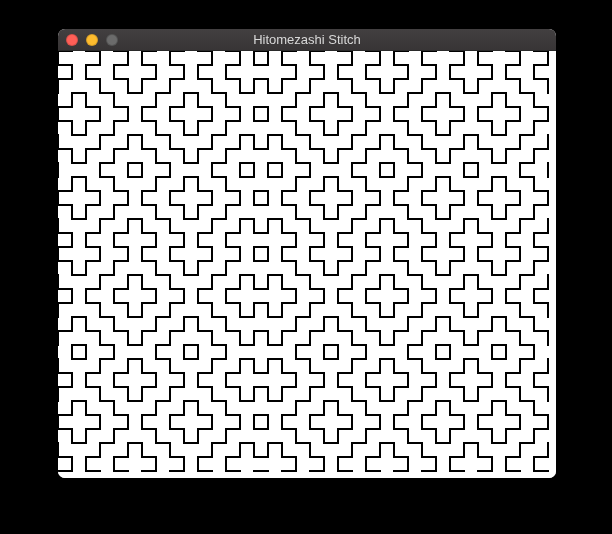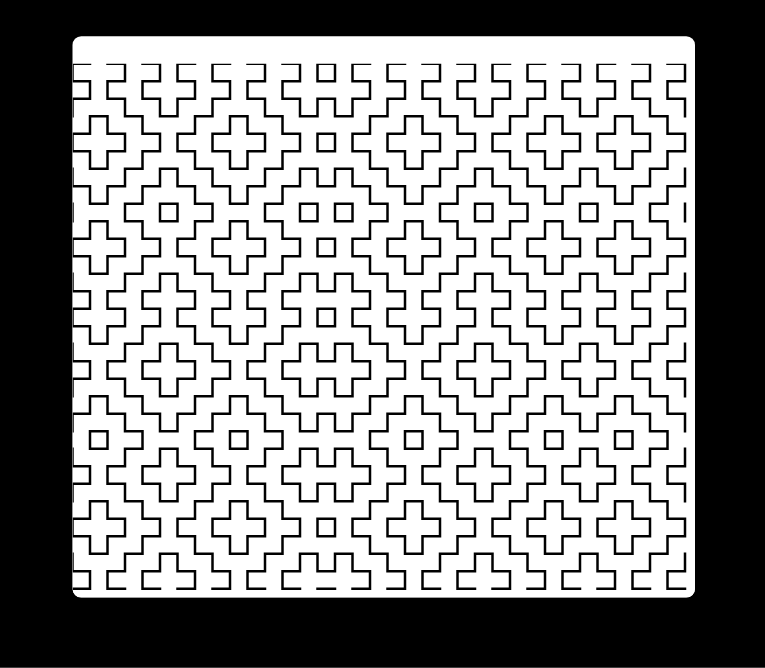--- a/index.html
+++ b/index.html
@@ -60,18 +60,26 @@
       right: 0;
       bottom: 0;
       background: #ffffff;
     }
     svg.stitch { display:block; }
   </style>
 </head>
 <body>
 
 <div class="window">
+  <div class="titlebar">
+    <div class="traffic-lights">
+      <div class="light close"></div>
+      <div class="light minimize"></div>
+      <div class="light zoom"></div>
+    </div>
+    <div class="title">Hitomezashi Stitch</div>
+  </div>
   <div class="canvas-wrap">
     <svg class="stitch" width="498" height="427" viewBox="0 0 498 427">
         <path d="M0 0 L14 0 M28 0 L42 0 M56 0 L70 0 M84 0 L98 0 M112 0 L126 0 M140 0 L154 0 M168 0 L182 0 M196 0 L210 0 M224 0 L238 0 M252 0 L266 0 M280 0 L294 0 M308 0 L322 0 M336 0 L350 0 M364 0 L378 0 M392 0 L406 0 M420 0 L434 0 M448 0 L462 0 M476 0 L490 0 M0 14 L14 14 M28 14 L42 14 M56 14 L70 14 M84 14 L98 14 M112 14 L126 14 M140 14 L154 14 M168 14 L182 14 M196 14 L210 14 M224 14 L238 14 M252 14 L266 14 M280 14 L294 14 M308 14 L322 14 M336 14 L350 14 M364 14 L378 14 M392 14 L406 14 M420 14 L434 14 M448 14 L462 14 M476 14 L490 14 M0 28 L14 28 M28 28 L42 28 M56 28 L70 28 M84 28 L98 28 M112 28 L126 28 M140 28 L154 28 M168 28 L182 28 M196 28 L210 28 M224 28 L238 28 M252 28 L266 28 M280 28 L294 28 M308 28 L322 28 M336 28 L350 28 M364 28 L378 28 M392 28 L406 28 M420 28 L434 28 M448 28 L462 28 M476 28 L490 28 M14 42 L28 42 M42 42 L56 42 M70 42 L84 42 M98 42 L112 42 M126 42 L140 42 M154 42 L168 42 M182 42 L196 42 M210 42 L224 42 M238 42 L252 42 M266 42 L280 42 M294 42 L308 42 M322 42 L336 42 M350 42 L364 42 M378 42 L392 42 M406 42 L420 42 M434 42 L448 42 M462 42 L476 42 M0 56 L14 56 M28 56 L42 56 M56 56 L70 56 M84 56 L98 56 M112 56 L126 56 M140 56 L154 56 M168 56 L182 56 M196 56 L210 56 M224 56 L238 56 M252 56 L266 56 M280 56 L294 56 M308 56 L322 56 M336 56 L350 56 M364 56 L378 56 M392 56 L406 56 M420 56 L434 56 M448 56 L462 56 M476 56 L490 56 M0 70 L14 70 M28 70 L42 70 M56 70 L70 70 M84 70 L98 70 M112 70 L126 70 M140 70 L154 70 M168 70 L182 70 M196 70 L210 70 M224 70 L238 70 M252 70 L266 70 M280 70 L294 70 M308 70 L322 70 M336 70 L350 70 M364 70 L378 70 M392 70 L406 70 M420 70 L434 70 M448 70 L462 70 M476 70 L490 70 M14 84 L28 84 M42 84 L56 84 M70 84 L84 84 M98 84 L112 84 M126 84 L140 84 M154 84 L168 84 M182 84 L196 84 M210 84 L224 84 M238 84 L252 84 M266 84 L280 84 M294 84 L308 84 M322 84 L336 84 M350 84 L364 84 M378 84 L392 84 M406 84 L420 84 M434 84 L448 84 M462 84 L476 84 M0 98 L14 98 M28 98 L42 98 M56 98 L70 98 M84 98 L98 98 M112 98 L126 98 M140 98 L154 98 M168 98 L182 98 M196 98 L210 98 M224 98 L238 98 M252 98 L266 98 M280 98 L294 98 M308 98 L322 98 M336 98 L350 98 M364 98 L378 98 M392 98 L406 98 M420 98 L434 98 M448 98 L462 98 M476 98 L490 98 M14 112 L28 112 M42 112 L56 112 M70 112 L84 112 M98 112 L112 112 M126 112 L140 112 M154 112 L168 112 M182 112 L196 112 M210 112 L224 112 M238 112 L252 112 M266 112 L280 112 M294 112 L308 112 M322 112 L336 112 M350 112 L364 112 M378 112 L392 112 M406 112 L420 112 M434 112 L448 112 M462 112 L476 112 M14 126 L28 126 M42 126 L56 126 M70 126 L84 126 M98 126 L112 126 M126 126 L140 126 M154 126 L168 126 M182 126 L196 126 M210 126 L224 126 M238 126 L252 126 M266 126 L280 126 M294 126 L308 126 M322 126 L336 126 M350 126 L364 126 M378 126 L392 126 M406 126 L420 126 M434 126 L448 126 M462 126 L476 126 M0 140 L14 140 M28 140 L42 140 M56 140 L70 140 M84 140 L98 140 M112 140 L126 140 M140 140 L154 140 M168 140 L182 140 M196 140 L210 140 M224 140 L238 140 M252 140 L266 140 M280 140 L294 140 M308 140 L322 140 M336 140 L350 140 M364 140 L378 140 M392 140 L406 140 M420 140 L434 140 M448 140 L462 140 M476 140 L490 140 M0 154 L14 154 M28 154 L42 154 M56 154 L70 154 M84 154 L98 154 M112 154 L126 154 M140 154 L154 154 M168 154 L182 154 M196 154 L210 154 M224 154 L238 154 M252 154 L266 154 M280 154 L294 154 M308 154 L322 154 M336 154 L350 154 M364 154 L378 154 M392 154 L406 154 M420 154 L434 154 M448 154 L462 154 M476 154 L490 154 M14 168 L28 168 M42 168 L56 168 M70 168 L84 168 M98 168 L112 168 M126 168 L140 168 M154 168 L168 168 M182 168 L196 168 M210 168 L224 168 M238 168 L252 168 M266 168 L280 168 M294 168 L308 168 M322 168 L336 168 M350 168 L364 168 M378 168 L392 168 M406 168 L420 168 M434 168 L448 168 M462 168 L476 168 M0 182 L14 182 M28 182 L42 182 M56 182 L70 182 M84 182 L98 182 M112 182 L126 182 M140 182 L154 182 M168 182 L182 182 M196 182 L210 182 M224 182 L238 182 M252 182 L266 182 M280 182 L294 182 M308 182 L322 182 M336 182 L350 182 M364 182 L378 182 M392 182 L406 182 M420 182 L434 182 M448 182 L462 182 M476 182 L490 182 M0 196 L14 196 M28 196 L42 196 M56 196 L70 196 M84 196 L98 196 M112 196 L126 196 M140 196 L154 196 M168 196 L182 196 M196 196 L210 196 M224 196 L238 196 M252 196 L266 196 M280 196 L294 196 M308 196 L322 196 M336 196 L350 196 M364 196 L378 196 M392 196 L406 196 M420 196 L434 196 M448 196 L462 196 M476 196 L490 196 M0 210 L14 210 M28 210 L42 210 M56 210 L70 210 M84 210 L98 210 M112 210 L126 210 M140 210 L154 210 M168 210 L182 210 M196 210 L210 210 M224 210 L238 210 M252 210 L266 210 M280 210 L294 210 M308 210 L322 210 M336 210 L350 210 M364 210 L378 210 M392 210 L406 210 M420 210 L434 210 M448 210 L462 210 M476 210 L490 210 M14 224 L28 224 M42 224 L56 224 M70 224 L84 224 M98 224 L112 224 M126 224 L140 224 M154 224 L168 224 M182 224 L196 224 M210 224 L224 224 M238 224 L252 224 M266 224 L280 224 M294 224 L308 224 M322 224 L336 224 M350 224 L364 224 M378 224 L392 224 M406 224 L420 224 M434 224 L448 224 M462 224 L476 224 M0 238 L14 238 M28 238 L42 238 M56 238 L70 238 M84 238 L98 238 M112 238 L126 238 M140 238 L154 238 M168 238 L182 238 M196 238 L210 238 M224 238 L238 238 M252 238 L266 238 M280 238 L294 238 M308 238 L322 238 M336 238 L350 238 M364 238 L378 238 M392 238 L406 238 M420 238 L434 238 M448 238 L462 238 M476 238 L490 238 M0 252 L14 252 M28 252 L42 252 M56 252 L70 252 M84 252 L98 252 M112 252 L126 252 M140 252 L154 252 M168 252 L182 252 M196 252 L210 252 M224 252 L238 252 M252 252 L266 252 M280 252 L294 252 M308 252 L322 252 M336 252 L350 252 M364 252 L378 252 M392 252 L406 252 M420 252 L434 252 M448 252 L462 252 M476 252 L490 252 M14 266 L28 266 M42 266 L56 266 M70 266 L84 266 M98 266 L112 266 M126 266 L140 266 M154 266 L168 266 M182 266 L196 266 M210 266 L224 266 M238 266 L252 266 M266 266 L280 266 M294 266 L308 266 M322 266 L336 266 M350 266 L364 266 M378 266 L392 266 M406 266 L420 266 M434 266 L448 266 M462 266 L476 266 M0 280 L14 280 M28 280 L42 280 M56 280 L70 280 M84 280 L98 280 M112 280 L126 280 M140 280 L154 280 M168 280 L182 280 M196 280 L210 280 M224 280 L238 280 M252 280 L266 280 M280 280 L294 280 M308 280 L322 280 M336 280 L350 280 M364 280 L378 280 M392 280 L406 280 M420 280 L434 280 M448 280 L462 280 M476 280 L490 280 M14 294 L28 294 M42 294 L56 294 M70 294 L84 294 M98 294 L112 294 M126 294 L140 294 M154 294 L168 294 M182 294 L196 294 M210 294 L224 294 M238 294 L252 294 M266 294 L280 294 M294 294 L308 294 M322 294 L336 294 M350 294 L364 294 M378 294 L392 294 M406 294 L420 294 M434 294 L448 294 M462 294 L476 294 M14 308 L28 308 M42 308 L56 308 M70 308 L84 308 M98 308 L112 308 M126 308 L140 308 M154 308 L168 308 M182 308 L196 308 M210 308 L224 308 M238 308 L252 308 M266 308 L280 308 M294 308 L308 308 M322 308 L336 308 M350 308 L364 308 M378 308 L392 308 M406 308 L420 308 M434 308 L448 308 M462 308 L476 308 M0 322 L14 322 M28 322 L42 322 M56 322 L70 322 M84 322 L98 322 M112 322 L126 322 M140 322 L154 322 M168 322 L182 322 M196 322 L210 322 M224 322 L238 322 M252 322 L266 322 M280 322 L294 322 M308 322 L322 322 M336 322 L350 322 M364 322 L378 322 M392 322 L406 322 M420 322 L434 322 M448 322 L462 322 M476 322 L490 322 M0 336 L14 336 M28 336 L42 336 M56 336 L70 336 M84 336 L98 336 M112 336 L126 336 M140 336 L154 336 M168 336 L182 336 M196 336 L210 336 M224 336 L238 336 M252 336 L266 336 M280 336 L294 336 M308 336 L322 336 M336 336 L350 336 M364 336 L378 336 M392 336 L406 336 M420 336 L434 336 M448 336 L462 336 M476 336 L490 336 M14 350 L28 350 M42 350 L56 350 M70 350 L84 350 M98 350 L112 350 M126 350 L140 350 M154 350 L168 350 M182 350 L196 350 M210 350 L224 350 M238 350 L252 350 M266 350 L280 350 M294 350 L308 350 M322 350 L336 350 M350 350 L364 350 M378 350 L392 350 M406 350 L420 350 M434 350 L448 350 M462 350 L476 350 M0 364 L14 364 M28 364 L42 364 M56 364 L70 364 M84 364 L98 364 M112 364 L126 364 M140 364 L154 364 M168 364 L182 364 M196 364 L210 364 M224 364 L238 364 M252 364 L266 364 M280 364 L294 364 M308 364 L322 364 M336 364 L350 364 M364 364 L378 364 M392 364 L406 364 M420 364 L434 364 M448 364 L462 364 M476 364 L490 364 M0 378 L14 378 M28 378 L42 378 M56 378 L70 378 M84 378 L98 378 M112 378 L126 378 M140 378 L154 378 M168 378 L182 378 M196 378 L210 378 M224 378 L238 378 M252 378 L266 378 M280 378 L294 378 M308 378 L322 378 M336 378 L350 378 M364 378 L378 378 M392 378 L406 378 M420 378 L434 378 M448 378 L462 378 M476 378 L490 378 M14 392 L28 392 M42 392 L56 392 M70 392 L84 392 M98 392 L112 392 M126 392 L140 392 M154 392 L168 392 M182 392 L196 392 M210 392 L224 392 M238 392 L252 392 M266 392 L280 392 M294 392 L308 392 M322 392 L336 392 M350 392 L364 392 M378 392 L392 392 M406 392 L420 392 M434 392 L448 392 M462 392 L476 392 M0 406 L14 406 M28 406 L42 406 M56 406 L70 406 M84 406 L98 406 M112 406 L126 406 M140 406 L154 406 M168 406 L182 406 M196 406 L210 406 M224 406 L238 406 M252 406 L266 406 M280 406 L294 406 M308 406 L322 406 M336 406 L350 406 M364 406 L378 406 M392 406 L406 406 M420 406 L434 406 M448 406 L462 406 M476 406 L490 406 M0 420 L14 420 M28 420 L42 420 M56 420 L70 420 M84 420 L98 420 M112 420 L126 420 M140 420 L154 420 M168 420 L182 420 M196 420 L210 420 M224 420 L238 420 M252 420 L266 420 M280 420 L294 420 M308 420 L322 420 M336 420 L350 420 M364 420 L378 420 M392 420 L406 420 M420 420 L434 420 M448 420 L462 420 M476 420 L490 420 M0 0 L0 14 M0 28 L0 42 M0 56 L0 70 M0 84 L0 98 M0 112 L0 126 M0 140 L0 154 M0 168 L0 182 M0 196 L0 210 M0 224 L0 238 M0 252 L0 266 M0 280 L0 294 M0 308 L0 322 M0 336 L0 350 M0 364 L0 378 M0 392 L0 406 M14 14 L14 28 M14 42 L14 56 M14 70 L14 84 M14 98 L14 112 M14 126 L14 140 M14 154 L14 168 M14 182 L14 196 M14 210 L14 224 M14 238 L14 252 M14 266 L14 280 M14 294 L14 308 M14 322 L14 336 M14 350 L14 364 M14 378 L14 392 M14 406 L14 420 M28 14 L28 28 M28 42 L28 56 M28 70 L28 84 M28 98 L28 112 M28 126 L28 140 M28 154 L28 168 M28 182 L28 196 M28 210 L28 224 M28 238 L28 252 M28 266 L28 280 M28 294 L28 308 M28 322 L28 336 M28 350 L28 364 M28 378 L28 392 M28 406 L28 420 M42 0 L42 14 M42 28 L42 42 M42 56 L42 70 M42 84 L42 98 M42 112 L42 126 M42 140 L42 154 M42 168 L42 182 M42 196 L42 210 M42 224 L42 238 M42 252 L42 266 M42 280 L42 294 M42 308 L42 322 M42 336 L42 350 M42 364 L42 378 M42 392 L42 406 M56 14 L56 28 M56 42 L56 56 M56 70 L56 84 M56 98 L56 112 M56 126 L56 140 M56 154 L56 168 M56 182 L56 196 M56 210 L56 224 M56 238 L56 252 M56 266 L56 280 M56 294 L56 308 M56 322 L56 336 M56 350 L56 364 M56 378 L56 392 M56 406 L56 420 M70 0 L70 14 M70 28 L70 42 M70 56 L70 70 M70 84 L70 98 M70 112 L70 126 M70 140 L70 154 M70 168 L70 182 M70 196 L70 210 M70 224 L70 238 M70 252 L70 266 M70 280 L70 294 M70 308 L70 322 M70 336 L70 350 M70 364 L70 378 M70 392 L70 406 M84 0 L84 14 M84 28 L84 42 M84 56 L84 70 M84 84 L84 98 M84 112 L84 126 M84 140 L84 154 M84 168 L84 182 M84 196 L84 210 M84 224 L84 238 M84 252 L84 266 M84 280 L84 294 M84 308 L84 322 M84 336 L84 350 M84 364 L84 378 M84 392 L84 406 M98 14 L98 28 M98 42 L98 56 M98 70 L98 84 M98 98 L98 112 M98 126 L98 140 M98 154 L98 168 M98 182 L98 196 M98 210 L98 224 M98 238 L98 252 M98 266 L98 280 M98 294 L98 308 M98 322 L98 336 M98 350 L98 364 M98 378 L98 392 M98 406 L98 420 M112 0 L112 14 M112 28 L112 42 M112 56 L112 70 M112 84 L112 98 M112 112 L112 126 M112 140 L112 154 M112 168 L112 182 M112 196 L112 210 M112 224 L112 238 M112 252 L112 266 M112 280 L112 294 M112 308 L112 322 M112 336 L112 350 M112 364 L112 378 M112 392 L112 406 M126 14 L126 28 M126 42 L126 56 M126 70 L126 84 M126 98 L126 112 M126 126 L126 140 M126 154 L126 168 M126 182 L126 196 M126 210 L126 224 M126 238 L126 252 M126 266 L126 280 M126 294 L126 308 M126 322 L126 336 M126 350 L126 364 M126 378 L126 392 M126 406 L126 420 M140 14 L140 28 M140 42 L140 56 M140 70 L140 84 M140 98 L140 112 M140 126 L140 140 M140 154 L140 168 M140 182 L140 196 M140 210 L140 224 M140 238 L140 252 M140 266 L140 280 M140 294 L140 308 M140 322 L140 336 M140 350 L140 364 M140 378 L140 392 M140 406 L140 420 M154 0 L154 14 M154 28 L154 42 M154 56 L154 70 M154 84 L154 98 M154 112 L154 126 M154 140 L154 154 M154 168 L154 182 M154 196 L154 210 M154 224 L154 238 M154 252 L154 266 M154 280 L154 294 M154 308 L154 322 M154 336 L154 350 M154 364 L154 378 M154 392 L154 406 M168 14 L168 28 M168 42 L168 56 M168 70 L168 84 M168 98 L168 112 M168 126 L168 140 M168 154 L168 168 M168 182 L168 196 M168 210 L168 224 M168 238 L168 252 M168 266 L168 280 M168 294 L168 308 M168 322 L168 336 M168 350 L168 364 M168 378 L168 392 M168 406 L168 420 M182 0 L182 14 M182 28 L182 42 M182 56 L182 70 M182 84 L182 98 M182 112 L182 126 M182 140 L182 154 M182 168 L182 182 M182 196 L182 210 M182 224 L182 238 M182 252 L182 266 M182 280 L182 294 M182 308 L182 322 M182 336 L182 350 M182 364 L182 378 M182 392 L182 406 M196 0 L196 14 M196 28 L196 42 M196 56 L196 70 M196 84 L196 98 M196 112 L196 126 M196 140 L196 154 M196 168 L196 182 M196 196 L196 210 M196 224 L196 238 M196 252 L196 266 M196 280 L196 294 M196 308 L196 322 M196 336 L196 350 M196 364 L196 378 M196 392 L196 406 M210 0 L210 14 M210 28 L210 42 M210 56 L210 70 M210 84 L210 98 M210 112 L210 126 M210 140 L210 154 M210 168 L210 182 M210 196 L210 210 M210 224 L210 238 M210 252 L210 266 M210 280 L210 294 M210 308 L210 322 M210 336 L210 350 M210 364 L210 378 M210 392 L210 406 M224 0 L224 14 M224 28 L224 42 M224 56 L224 70 M224 84 L224 98 M224 112 L224 126 M224 140 L224 154 M224 168 L224 182 M224 196 L224 210 M224 224 L224 238 M224 252 L224 266 M224 280 L224 294 M224 308 L224 322 M224 336 L224 350 M224 364 L224 378 M224 392 L224 406 M238 14 L238 28 M238 42 L238 56 M238 70 L238 84 M238 98 L238 112 M238 126 L238 140 M238 154 L238 168 M238 182 L238 196 M238 210 L238 224 M238 238 L238 252 M238 266 L238 280 M238 294 L238 308 M238 322 L238 336 M238 350 L238 364 M238 378 L238 392 M238 406 L238 420 M252 0 L252 14 M252 28 L252 42 M252 56 L252 70 M252 84 L252 98 M252 112 L252 126 M252 140 L252 154 M252 168 L252 182 M252 196 L252 210 M252 224 L252 238 M252 252 L252 266 M252 280 L252 294 M252 308 L252 322 M252 336 L252 350 M252 364 L252 378 M252 392 L252 406 M266 14 L266 28 M266 42 L266 56 M266 70 L266 84 M266 98 L266 112 M266 126 L266 140 M266 154 L266 168 M266 182 L266 196 M266 210 L266 224 M266 238 L266 252 M266 266 L266 280 M266 294 L266 308 M266 322 L266 336 M266 350 L266 364 M266 378 L266 392 M266 406 L266 420 M280 14 L280 28 M280 42 L280 56 M280 70 L280 84 M280 98 L280 112 M280 126 L280 140 M280 154 L280 168 M280 182 L280 196 M280 210 L280 224 M280 238 L280 252 M280 266 L280 280 M280 294 L280 308 M280 322 L280 336 M280 350 L280 364 M280 378 L280 392 M280 406 L280 420 M294 0 L294 14 M294 28 L294 42 M294 56 L294 70 M294 84 L294 98 M294 112 L294 126 M294 140 L294 154 M294 168 L294 182 M294 196 L294 210 M294 224 L294 238 M294 252 L294 266 M294 280 L294 294 M294 308 L294 322 M294 336 L294 350 M294 364 L294 378 M294 392 L294 406 M308 14 L308 28 M308 42 L308 56 M308 70 L308 84 M308 98 L308 112 M308 126 L308 140 M308 154 L308 168 M308 182 L308 196 M308 210 L308 224 M308 238 L308 252 M308 266 L308 280 M308 294 L308 308 M308 322 L308 336 M308 350 L308 364 M308 378 L308 392 M308 406 L308 420 M322 0 L322 14 M322 28 L322 42 M322 56 L322 70 M322 84 L322 98 M322 112 L322 126 M322 140 L322 154 M322 168 L322 182 M322 196 L322 210 M322 224 L322 238 M322 252 L322 266 M322 280 L322 294 M322 308 L322 322 M322 336 L322 350 M322 364 L322 378 M322 392 L322 406 M336 0 L336 14 M336 28 L336 42 M336 56 L336 70 M336 84 L336 98 M336 112 L336 126 M336 140 L336 154 M336 168 L336 182 M336 196 L336 210 M336 224 L336 238 M336 252 L336 266 M336 280 L336 294 M336 308 L336 322 M336 336 L336 350 M336 364 L336 378 M336 392 L336 406 M350 14 L350 28 M350 42 L350 56 M350 70 L350 84 M350 98 L350 112 M350 126 L350 140 M350 154 L350 168 M350 182 L350 196 M350 210 L350 224 M350 238 L350 252 M350 266 L350 280 M350 294 L350 308 M350 322 L350 336 M350 350 L350 364 M350 378 L350 392 M350 406 L350 420 M364 0 L364 14 M364 28 L364 42 M364 56 L364 70 M364 84 L364 98 M364 112 L364 126 M364 140 L364 154 M364 168 L364 182 M364 196 L364 210 M364 224 L364 238 M364 252 L364 266 M364 280 L364 294 M364 308 L364 322 M364 336 L364 350 M364 364 L364 378 M364 392 L364 406 M378 14 L378 28 M378 42 L378 56 M378 70 L378 84 M378 98 L378 112 M378 126 L378 140 M378 154 L378 168 M378 182 L378 196 M378 210 L378 224 M378 238 L378 252 M378 266 L378 280 M378 294 L378 308 M378 322 L378 336 M378 350 L378 364 M378 378 L378 392 M378 406 L378 420 M392 14 L392 28 M392 42 L392 56 M392 70 L392 84 M392 98 L392 112 M392 126 L392 140 M392 154 L392 168 M392 182 L392 196 M392 210 L392 224 M392 238 L392 252 M392 266 L392 280 M392 294 L392 308 M392 322 L392 336 M392 350 L392 364 M392 378 L392 392 M392 406 L392 420 M406 0 L406 14 M406 28 L406 42 M406 56 L406 70 M406 84 L406 98 M406 112 L406 126 M406 140 L406 154 M406 168 L406 182 M406 196 L406 210 M406 224 L406 238 M406 252 L406 266 M406 280 L406 294 M406 308 L406 322 M406 336 L406 350 M406 364 L406 378 M406 392 L406 406 M420 0 L420 14 M420 28 L420 42 M420 56 L420 70 M420 84 L420 98 M420 112 L420 126 M420 140 L420 154 M420 168 L420 182 M420 196 L420 210 M420 224 L420 238 M420 252 L420 266 M420 280 L420 294 M420 308 L420 322 M420 336 L420 350 M420 364 L420 378 M420 392 L420 406 M434 14 L434 28 M434 42 L434 56 M434 70 L434 84 M434 98 L434 112 M434 126 L434 140 M434 154 L434 168 M434 182 L434 196 M434 210 L434 224 M434 238 L434 252 M434 266 L434 280 M434 294 L434 308 M434 322 L434 336 M434 350 L434 364 M434 378 L434 392 M434 406 L434 420 M448 14 L448 28 M448 42 L448 56 M448 70 L448 84 M448 98 L448 112 M448 126 L448 140 M448 154 L448 168 M448 182 L448 196 M448 210 L448 224 M448 238 L448 252 M448 266 L448 280 M448 294 L448 308 M448 322 L448 336 M448 350 L448 364 M448 378 L448 392 M448 406 L448 420 M462 0 L462 14 M462 28 L462 42 M462 56 L462 70 M462 84 L462 98 M462 112 L462 126 M462 140 L462 154 M462 168 L462 182 M462 196 L462 210 M462 224 L462 238 M462 252 L462 266 M462 280 L462 294 M462 308 L462 322 M462 336 L462 350 M462 364 L462 378 M462 392 L462 406 M476 14 L476 28 M476 42 L476 56 M476 70 L476 84 M476 98 L476 112 M476 126 L476 140 M476 154 L476 168 M476 182 L476 196 M476 210 L476 224 M476 238 L476 252 M476 266 L476 280 M476 294 L476 308 M476 322 L476 336 M476 350 L476 364 M476 378 L476 392 M476 406 L476 420 M490 0 L490 14 M490 28 L490 42 M490 56 L490 70 M490 84 L490 98 M490 112 L490 126 M490 140 L490 154 M490 168 L490 182 M490 196 L490 210 M490 224 L490 238 M490 252 L490 266 M490 280 L490 294 M490 308 L490 322 M490 336 L490 350 M490 364 L490 378 M490 392 L490 406 " stroke="#000000" stroke-width="2" fill="none" stroke-linecap="square"></path>
       </svg>
   </div>
 </div>
 
 </body></html>

